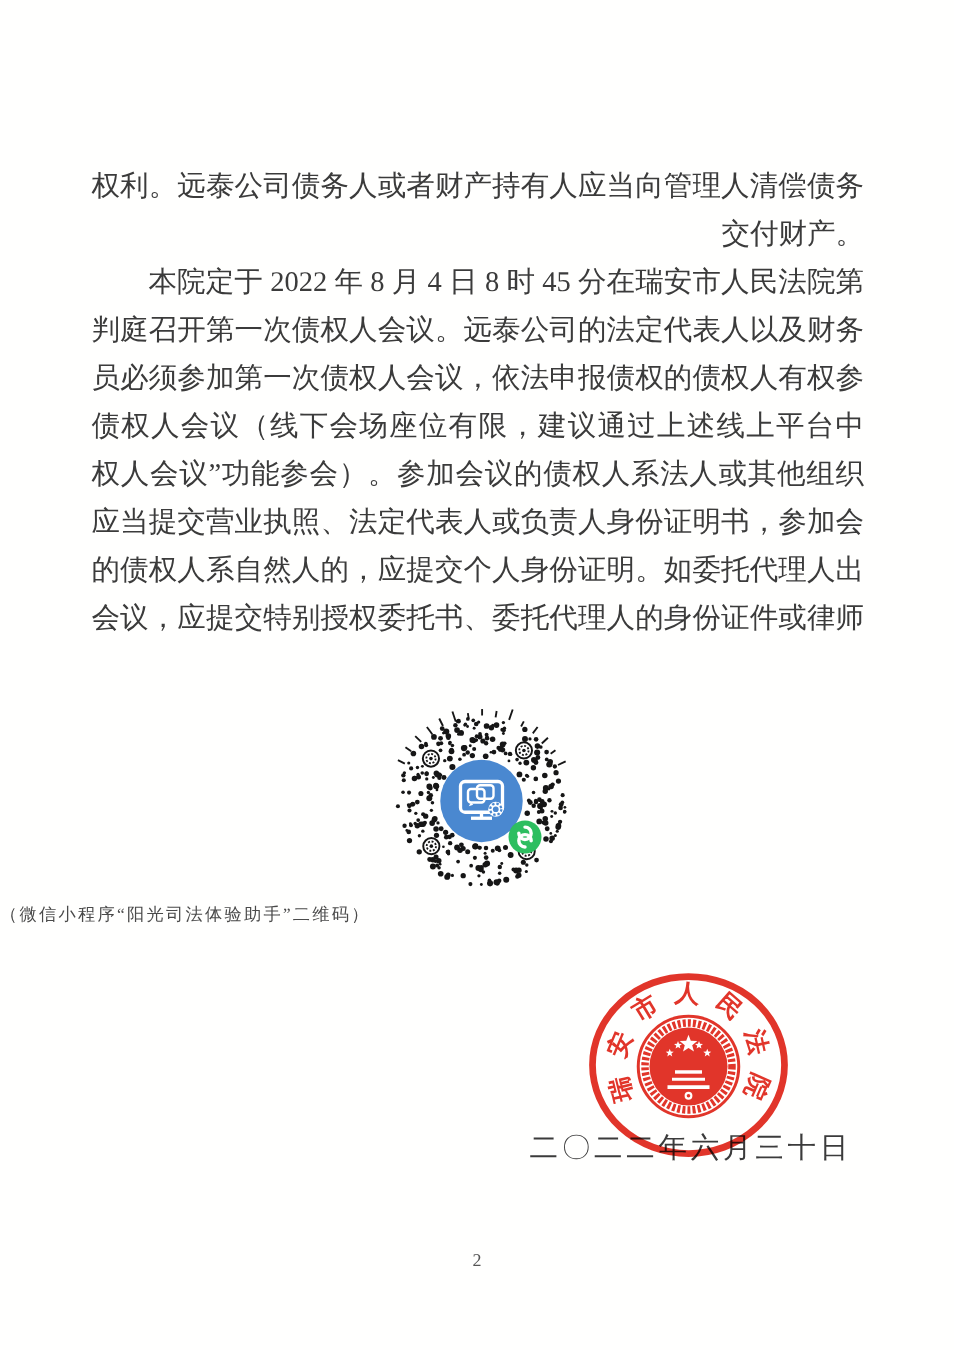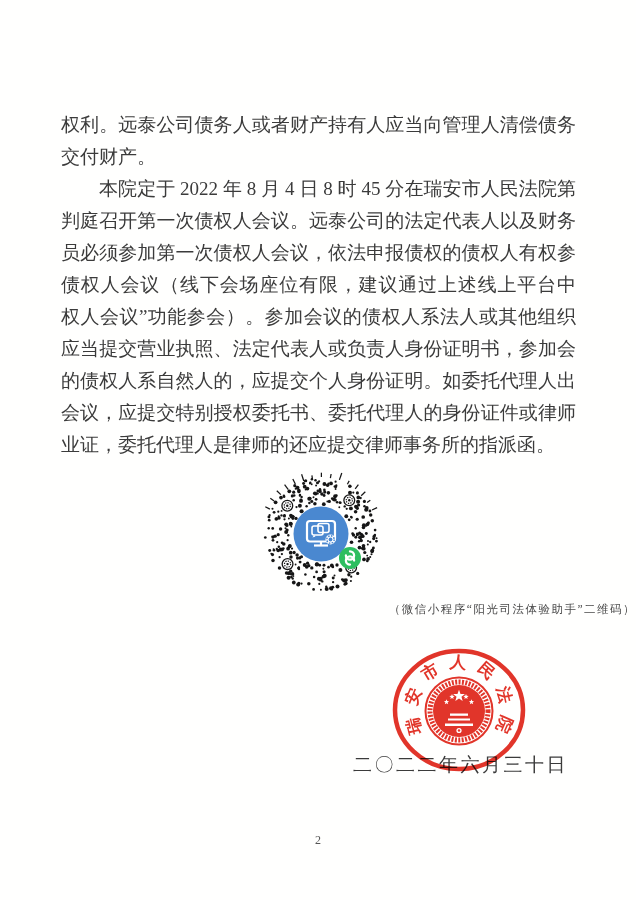--- a/index.html
+++ b/index.html
@@ -10,28 +10,28 @@
   }
   *{box-sizing:border-box;}
   body{margin:0;background:#888;}
   .page{
     position:relative;width:636px;height:900px;background:#fffffe;
     font-family:"Liberation Serif","DejaVu Serif",serif;overflow:hidden;
   }
   .body-text{position:absolute;left:61px;top:109px;width:515px;}
   .line{
     height:32px;line-height:32px;font-size:19px;color:var(--text-color);
-    white-space:nowrap;overflow:visible;
+    white-space:nowrap;overflow:visible;text-align:right;
   }
   .line.fill{white-space:normal;text-align:justify;text-align-last:justify;overflow:hidden;}
   .line.indent{text-indent:38px;}
   .qr-wrap{position:absolute;left:254px;top:478px;width:132px;height:122px;}
   .qr-wrap svg{overflow:visible;}
   .qr-caption{
-    position:absolute;left:0;top:602px;width:636px;text-align:right;
+    position:absolute;left:0;top:602px;width:636px;text-align:left;
     font-size:11.5px;color:#4a4a4a;letter-spacing:1.5px;
   }
   .date-line{
     position:absolute;left:353px;top:752px;font-size:19px;
     letter-spacing:2.5px;color:var(--text-color);z-index:1;text-align:right;
   }
   .seal{
     position:absolute;left:392px;top:646px;width:140px;height:134px;
     mix-blend-mode:multiply;opacity:.95;z-index:2;
   }
@@ -49,21 +49,20 @@
       <div class="line fill">权利。远泰公司债务人或者财产持有人应当向管理人清偿债务或</div>
       <div class="line">交付财产。</div>
       <div class="line fill indent">本院定于 2022 年 8 月 4 日 8 时 45 分在瑞安市人民法院第一审</div>
       <div class="line fill">判庭召开第一次债权人会议。远泰公司的法定代表人以及财务人</div>
       <div class="line fill">员必须参加第一次债权人会议，依法申报债权的债权人有权参加</div>
       <div class="line fill">债权人会议（线下会场座位有限，建议通过上述线上平台中的“债</div>
       <div class="line fill">权人会议”功能参会）。参加会议的债权人系法人或其他组织的，</div>
       <div class="line fill">应当提交营业执照、法定代表人或负责人身份证明书，参加会议</div>
       <div class="line fill">的债权人系自然人的，应提交个人身份证明。如委托代理人出席</div>
       <div class="line fill">会议，应提交特别授权委托书、委托代理人的身份证件或律师执</div>
-      <div class="line">业证，委托代理人是律师的还应提交律师事务所的指派函。</div>
     </div>
 
   <div class="qr-wrap">
     <svg id="qr-svg" width="132" height="122" viewBox="0 0 132 122">
       <g id="qr-dots">
           <circle cx="46.1" cy="84.1" r="1.45" fill="#161616"></circle>
           <circle cx="11.3" cy="59.5" r="1.36" fill="#161616"></circle>
           <circle cx="44.5" cy="107.0" r="1.17" fill="#161616"></circle>
           <circle cx="92.3" cy="102.6" r="1.06" fill="#161616"></circle>
           <circle cx="18.3" cy="58.5" r="1.08" fill="#161616"></circle>

